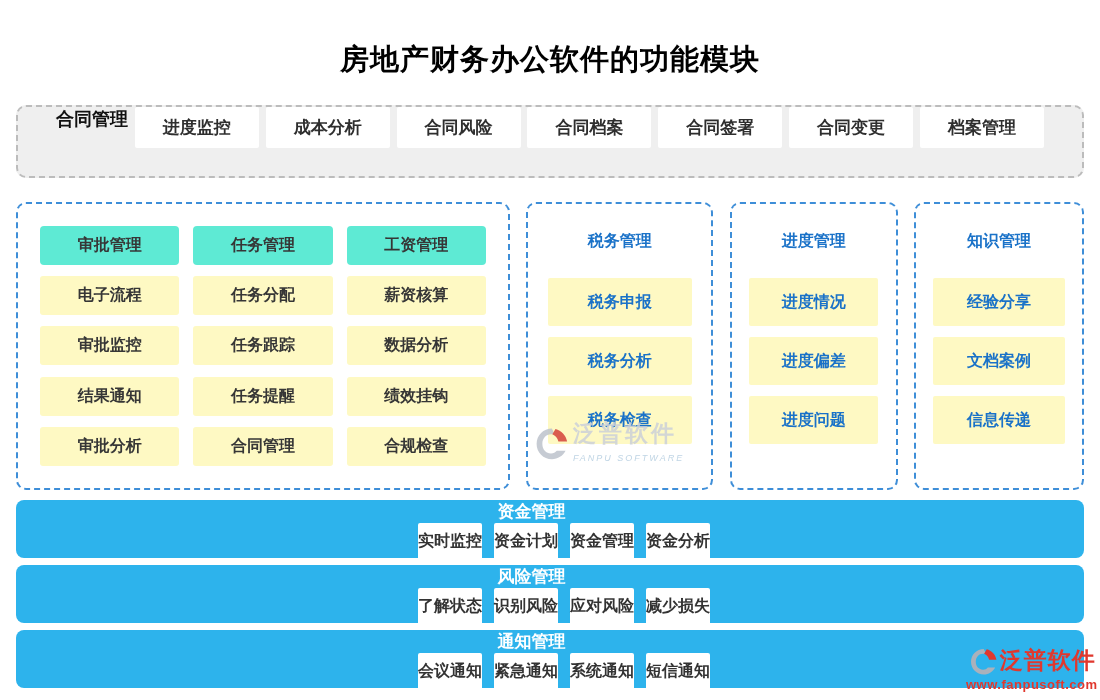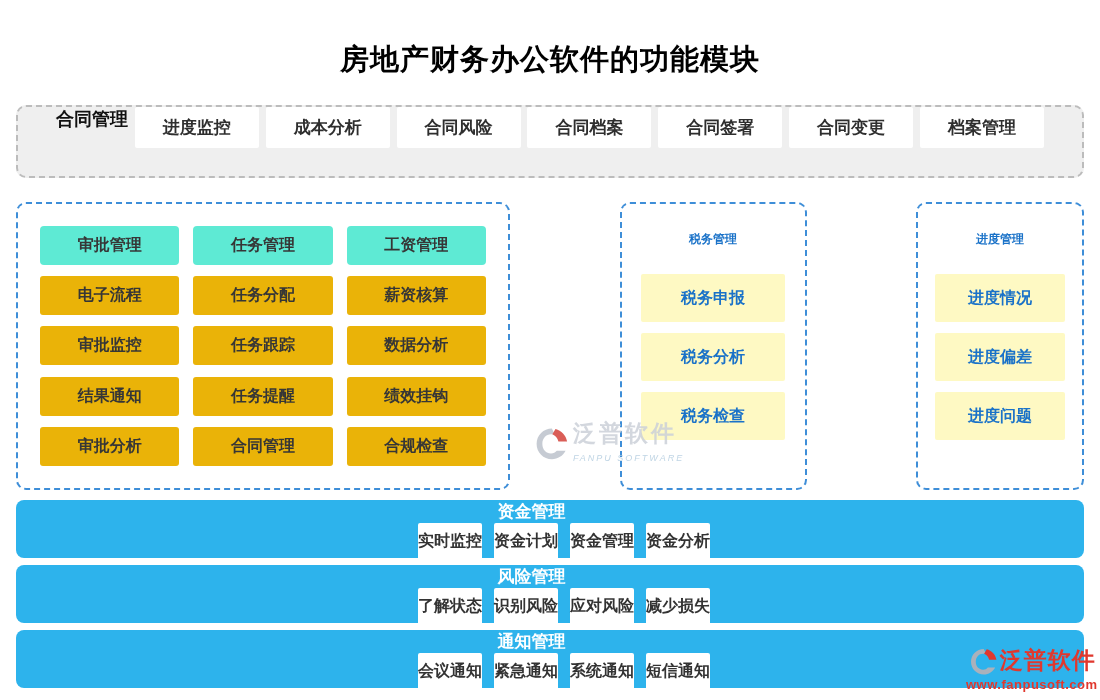--- a/index.html
+++ b/index.html
@@ -43,30 +43,30 @@
     height: 288px;
   }
   .panel-approval {
     width: 494px; padding: 22px 22px;
     display: grid; grid-template-columns: repeat(3, 1fr);
     column-gap: 14px; row-gap: 11px;
   }
   .grid-btn {
     height: 39px; display: flex; align-items: center; justify-content: center;
     font-size: 16px; font-weight: bold; color: #363636;
-    background: #eab308; border-radius: 3px; white-space: nowrap;
+    background: #fef9c3; border-radius: 3px; white-space: nowrap;
   }
   .grid-btn.hdr { background: #5eead4; border-radius: 4px; }
 
   .panel-side { display: flex; flex-direction: column; align-items: center; padding-top: 27px; }
   .panel-tax   { width: 187px; }
   .panel-prog  { width: 168px; }
   .panel-know  { width: 170px; }
   .side-title {
-    font-size: 12px; font-weight: bold; color: #1a72c8; white-space: nowrap;
+    font-size: 16px; font-weight: bold; color: #1a72c8; white-space: nowrap;
     margin-bottom: 26px;
   }
   .side-item {
     width: 79%; height: 48px; background: #fef9c3; border-radius: 2px;
     display: flex; align-items: center; justify-content: center;
     font-size: 16px; font-weight: bold; color: #1a72c8; white-space: nowrap;
     margin-bottom: 11px;
   }
 
   
@@ -156,20 +156,26 @@
     <div class="side-item">税务检查</div>
   </div>
 
   <div class="panel panel-side panel-prog">
     <div class="side-title">进度管理</div>
     <div class="side-item">进度情况</div>
     <div class="side-item">进度偏差</div>
     <div class="side-item">进度问题</div>
   </div>
 
+  <div class="panel panel-side panel-know">
+    <div class="side-title">知识管理</div>
+    <div class="side-item">经验分享</div>
+    <div class="side-item">文档案例</div>
+    <div class="side-item">信息传递</div>
+  </div>
 </div>
 
 <div class="band band-1">
   <span class="band-label">资金管理</span>
   <div class="band-items">
     <span class="band-item">实时监控</span>
     <span class="band-item">资金计划</span>
     <span class="band-item">资金管理</span>
     <span class="band-item">资金分析</span>
   </div>

